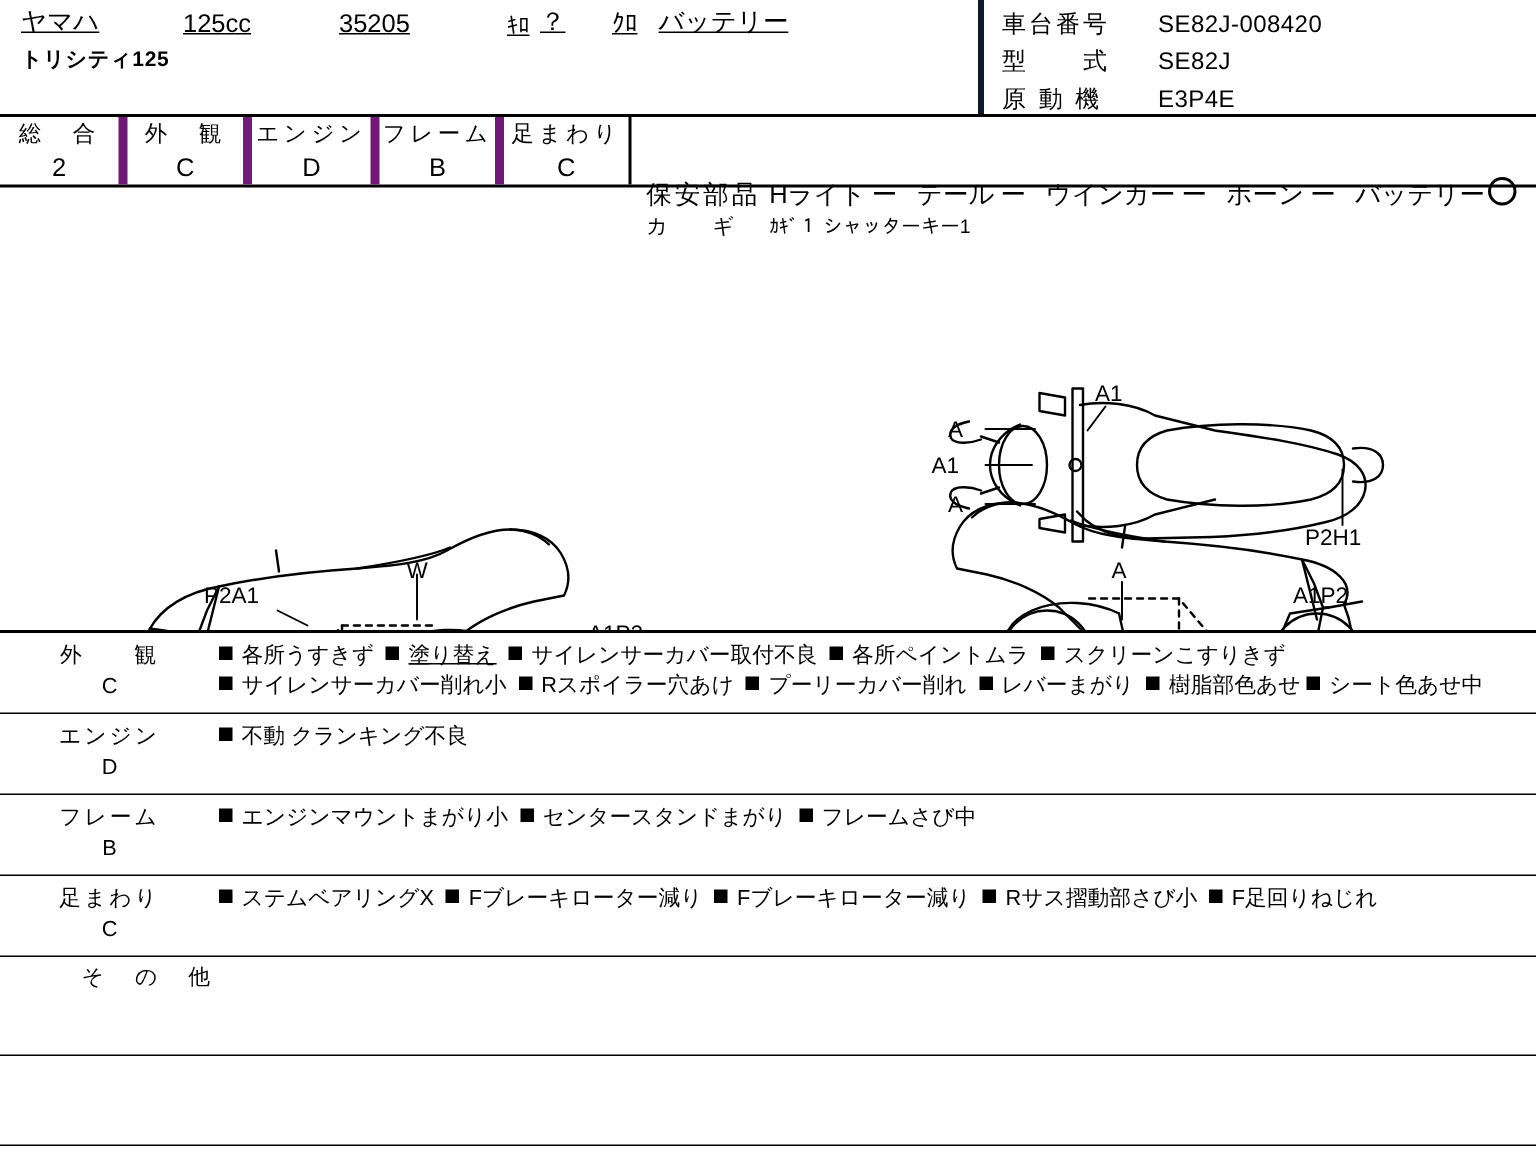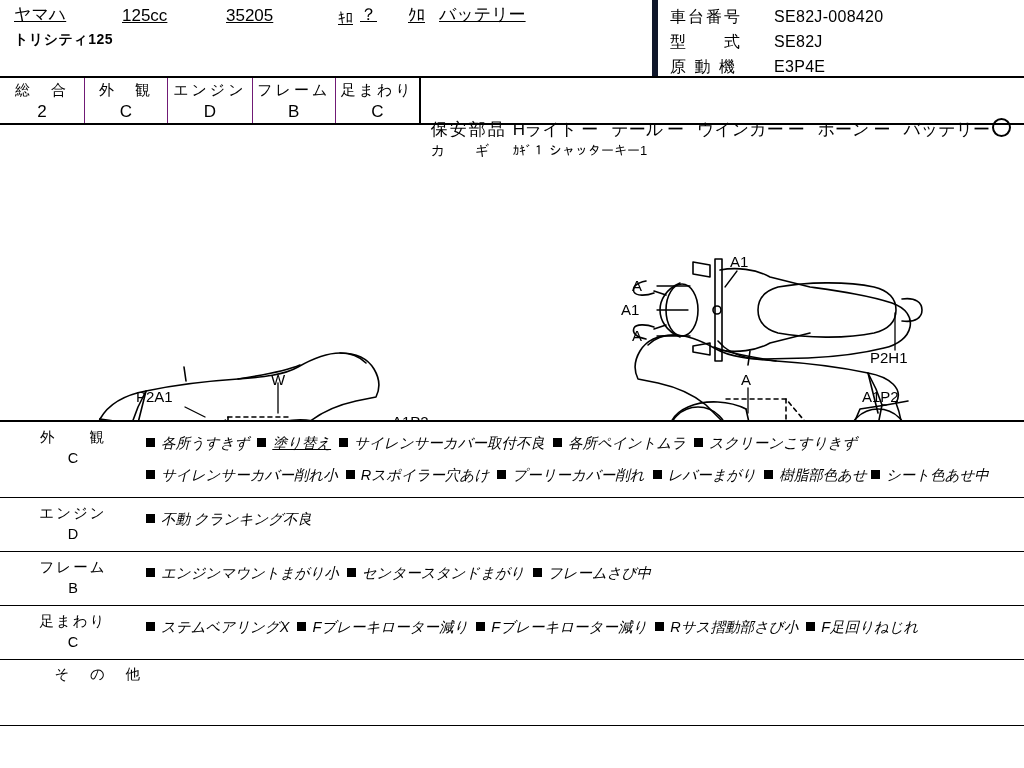--- a/index.html
+++ b/index.html
@@ -30,21 +30,21 @@
     box-sizing: border-box;
   }
   .header-left {
     width: 652px;
     box-sizing: border-box;
     position: relative;
   }
   .header-right {
     flex: 1;
     box-sizing: border-box;
-    border-left: 6px solid #0f172a;
+    border-left: 4px solid #0f172a;
     padding: 4px 0 0 12px;
   }
   .maker-row {
     display: flex;
     align-items: flex-end;
     padding: 3px 0 0 14px;
     font-size: 17px;
     text-decoration: underline;
   }
   .maker-row .maker { width: 108px; }
@@ -70,21 +70,21 @@
   .rr .val { font-weight: 500; letter-spacing: 0.3px;}
 
   
   .grade-bar {
     display: flex;
     border-bottom: 2px solid #000;
     height: 47px;
     box-sizing: border-box;
   }
   .grade-cell {
-    border-right: 1px solid #701a75;
+    border-right: 6px solid #701a75;
     box-sizing: border-box;
     text-align: center;
     display: flex;
     flex-direction: column;
     justify-content: flex-start;
   }
   .grade-cell .g-label {
     font-size: 15px;
     line-height: 22px;
     letter-spacing: 3px;
@@ -147,23 +147,22 @@
   .cond-label {
     width: 128px;
     text-align: center;
     font-size: 14.5px;
     line-height: 21px;
     letter-spacing: 2px;
   }
   .cond-label .grade { letter-spacing: 0; }
   .cond-body {
     font-size: 14.5px;
-    line-height: 32px;
+    line-height: 20px;
     padding-right: 14px;
-    font-style: italic;
   }
   .cond-body .it { white-space: nowrap; margin-right: 4px; }
   .cond-body .sq {
     display: inline-block;
     width: 9px; height: 9px;
     background: #000;
     margin-right: 6px;
     vertical-align: 1px;
   }
   .u { text-decoration: underline; }

